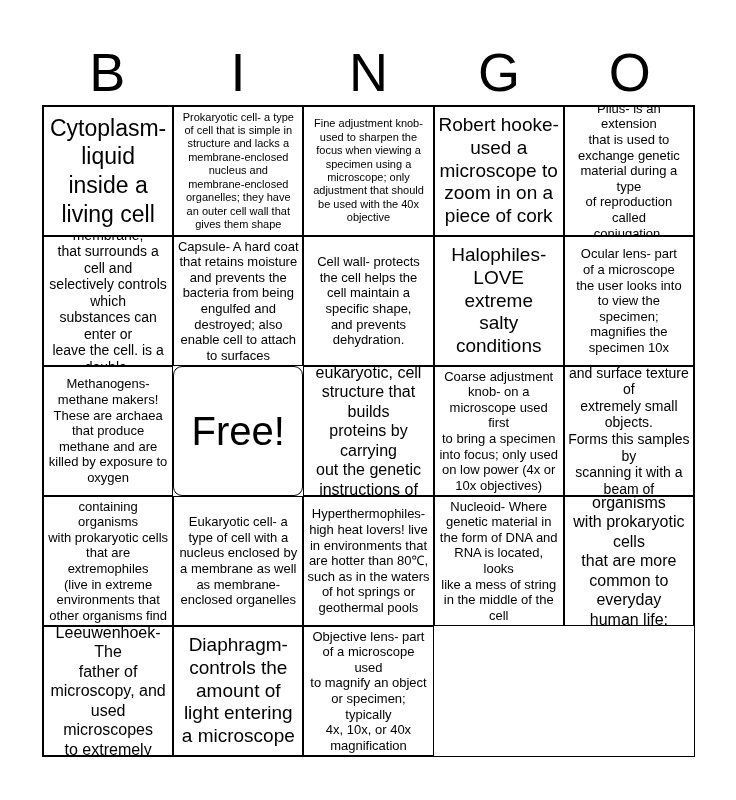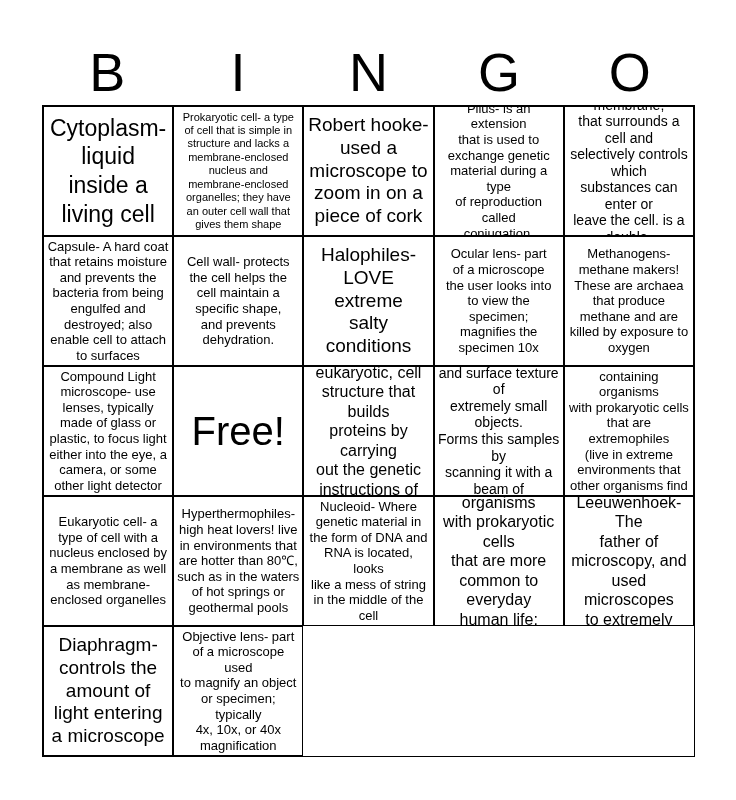--- a/index.html
+++ b/index.html
@@ -61,21 +61,21 @@
     white-space: pre-line;
     line-height: 1.2;
     overflow: hidden;
   }
   .cell[data-size="xs"]  { font-size: 14px; line-height: 1.18; }
   .cell[data-size="sm"]  { font-size: 11px; line-height: 1.22; }
   .cell[data-size="sm2"] { font-size: 16px; line-height: 1.22; }
   .cell[data-size="md"]  { font-size: 13px; line-height: 1.2;  }
   .cell[data-size="lg"]  { font-size: 19px; line-height: 1.2;  }
   .cell[data-size="lg2"] { font-size: 23px; line-height: 1.25; }
-  .cell[data-size="xl"]  { font-size: 40px; line-height: 1.1;  }
+  .cell[data-size="xl"]  { font-size: 40px; line-height: 1.1; border-radius: 9px;  }
 </style>
 </head>
 <body>
 
 <div class="page">
 
   <div class="title-row">
     <div class="title-letter">B</div>
     <div class="title-letter">I</div>
     <div class="title-letter">N</div>
@@ -90,20 +90,28 @@
 living cell</div>
     <div class="cell" data-size="sm">Prokaryotic cell- a type
 of cell that is simple in
 structure and lacks a
 membrane-enclosed
 nucleus and
 membrane-enclosed
 organelles; they have
 an outer cell wall that
 gives them shape</div>
+    <div class="cell" data-size="sm">Fine adjustment knob-
+used to sharpen the
+focus when viewing a
+specimen using a
+microscope; only
+adjustment that should
+be used with the 40x
+objective</div>
     <div class="cell" data-size="lg">Robert hooke-
 used a
 microscope to
 zoom in on a
 piece of cork</div>
     <div class="cell" data-size="md">Pilus- is an extension
 that is used to
 exchange genetic
 material during a type
 of reproduction called
@@ -146,37 +154,36 @@
 magnifies the
 specimen 10x</div>
 
     <div class="cell" data-size="md">Methanogens-
 methane makers!
 These are archaea
 that produce
 methane and are
 killed by exposure to
 oxygen</div>
-    <div class="cell" data-size="md">Compound Light
-microscope- use
-lenses, typically
-made of glass or
-plastic, to focus light
-either into the eye, a
-camera, or some
-other light detector</div>
     <div class="cell" data-size="xl">Free!</div>
     <div class="cell" data-size="sm2">Ribosome- both
 prokaryotic and
 eukaryotic, cell
 structure that builds
 proteins by carrying
 out the genetic
 instructions of the
 cell.</div>
+    <div class="cell" data-size="md">Coarse adjustment
+knob- on a
+microscope used first
+to bring a specimen
+into focus; only used
+on low power (4x or
+10x objectives)</div>
 
     <div class="cell" data-size="xs">Scanning electron
 microscope (SEM)- allow
 biologists to find the shape
 and surface texture of
 extremely small objects.
 Forms this samples by
 scanning it with a beam of
 electrons, which creates a
 three-dimensional image of

